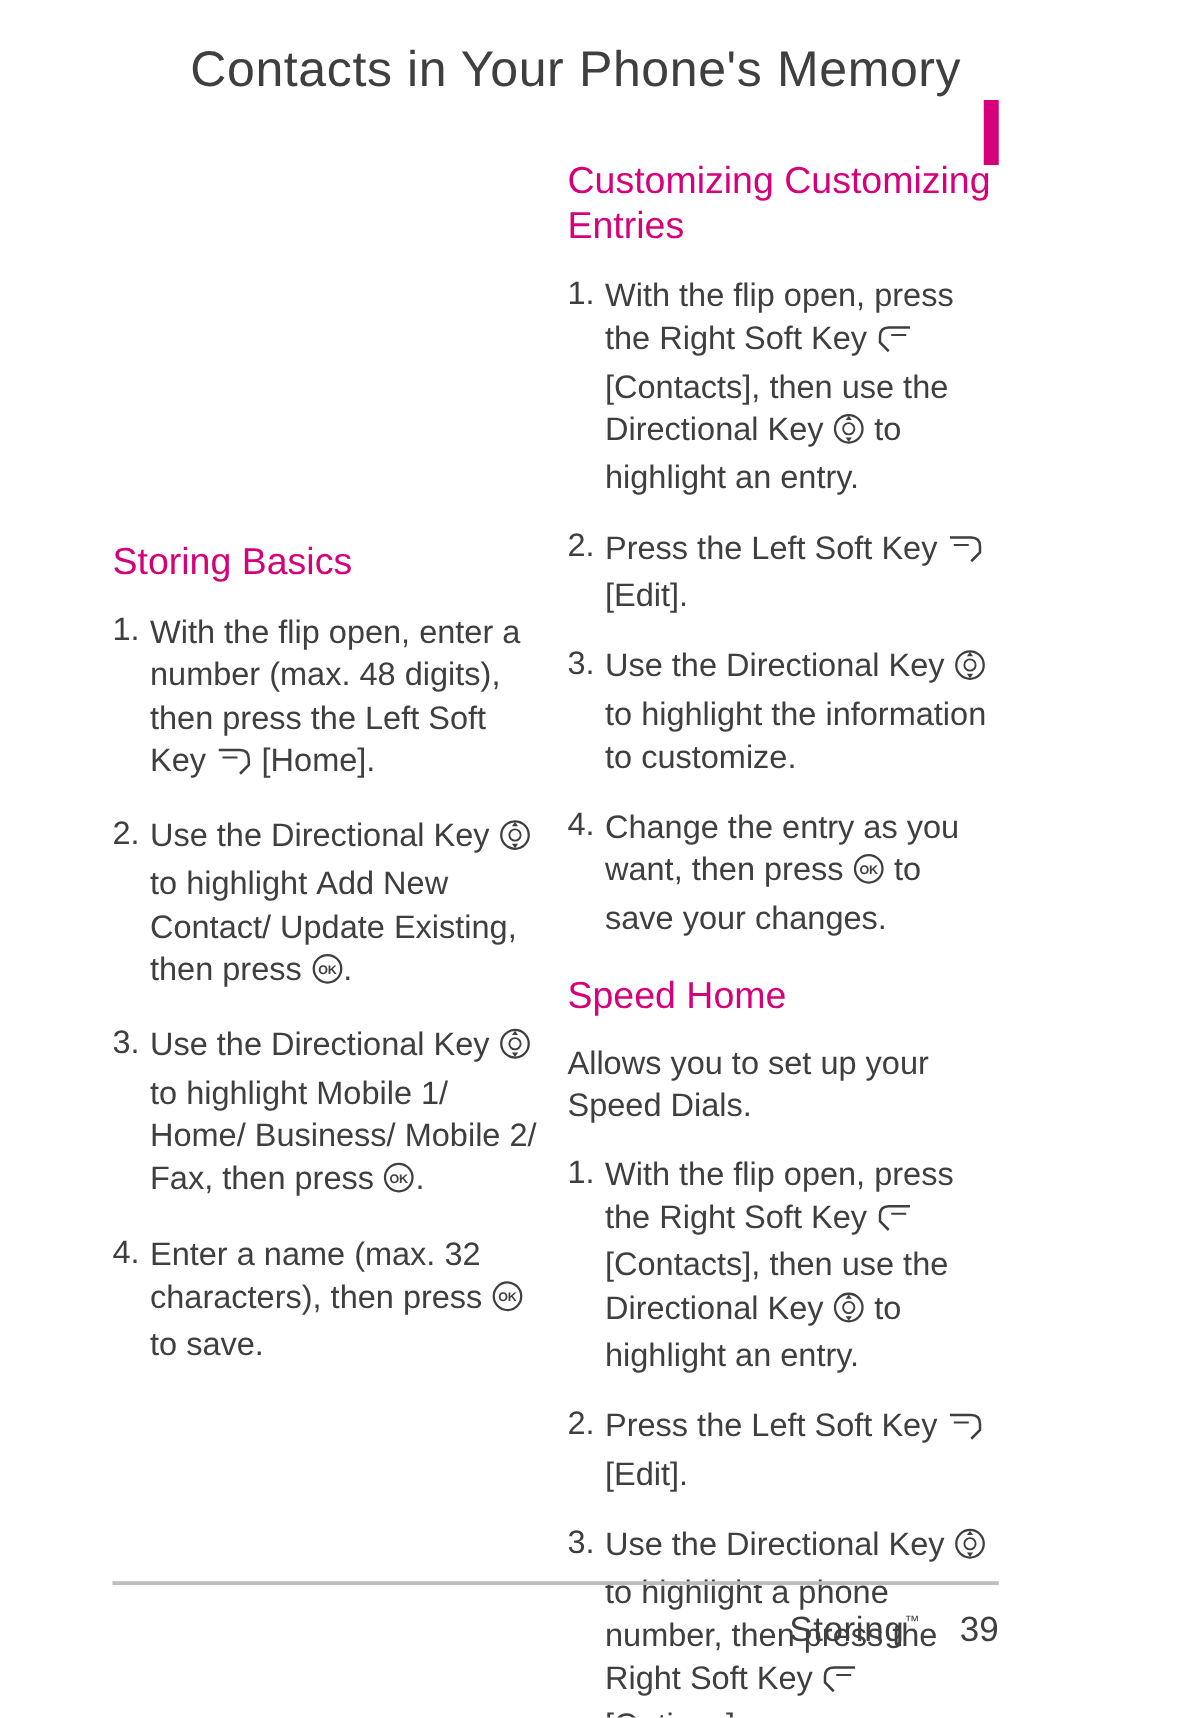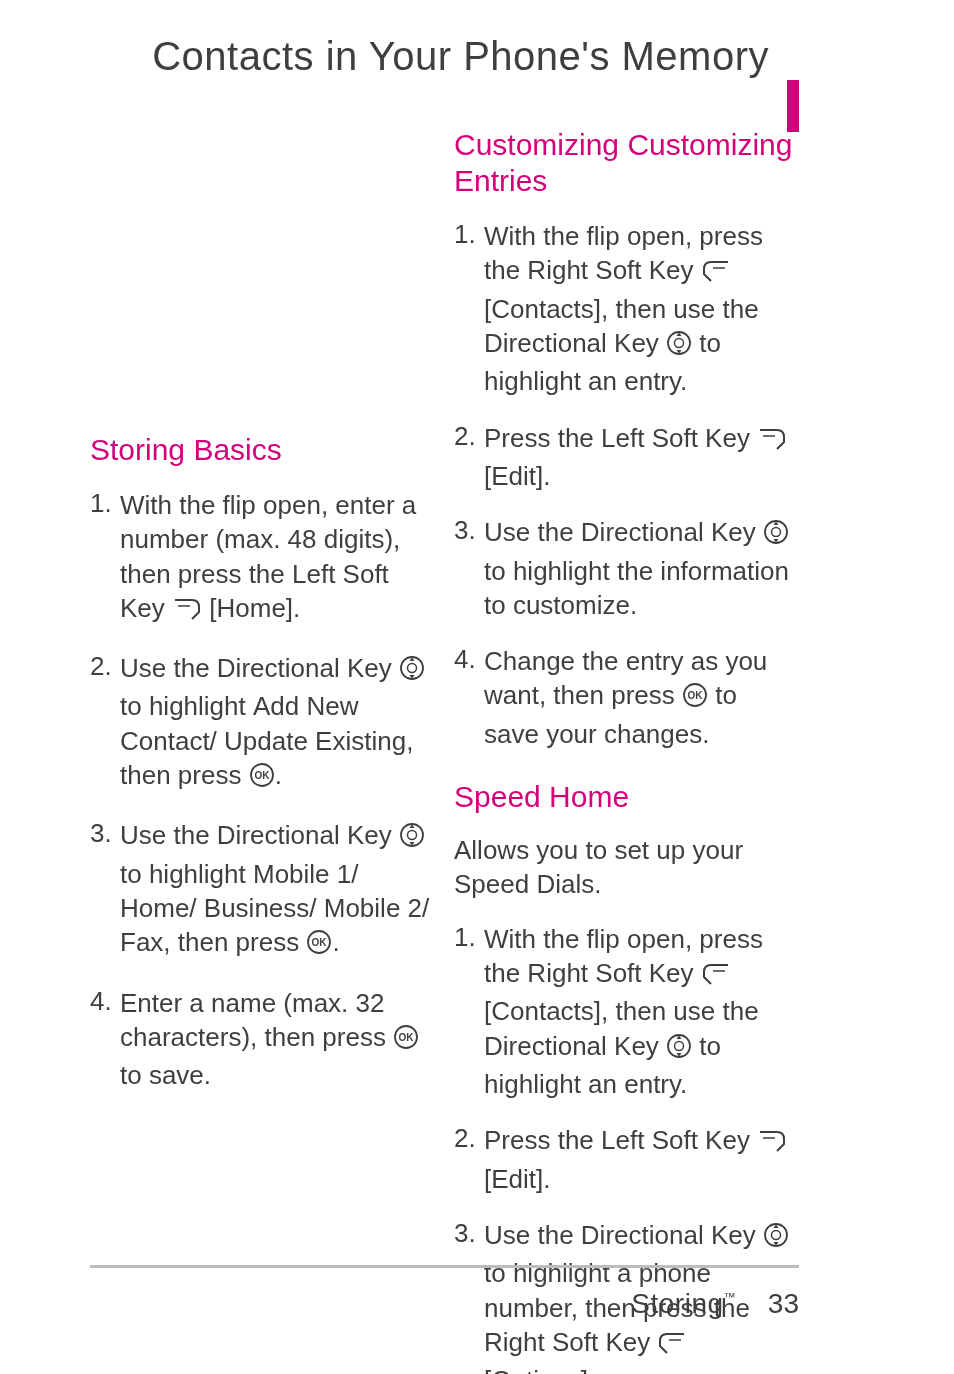--- a/index.html
+++ b/index.html
@@ -156,16 +156,16 @@
                 </svg></span> <span class="bold">[Options]</span>.</span>
           </li>
         </ol>
     </div>
   </div>
 
   <div class="footer">
     <div class="footer-rule"></div>
     <div class="footer-row">
       <span class="brand"><span>Storing</span><sup>™</sup></span>
-      <span class="pgnum">33</span>
+      <span class="pgnum">39</span>
     </div>
   </div>
 </div>
 
 </body></html>

